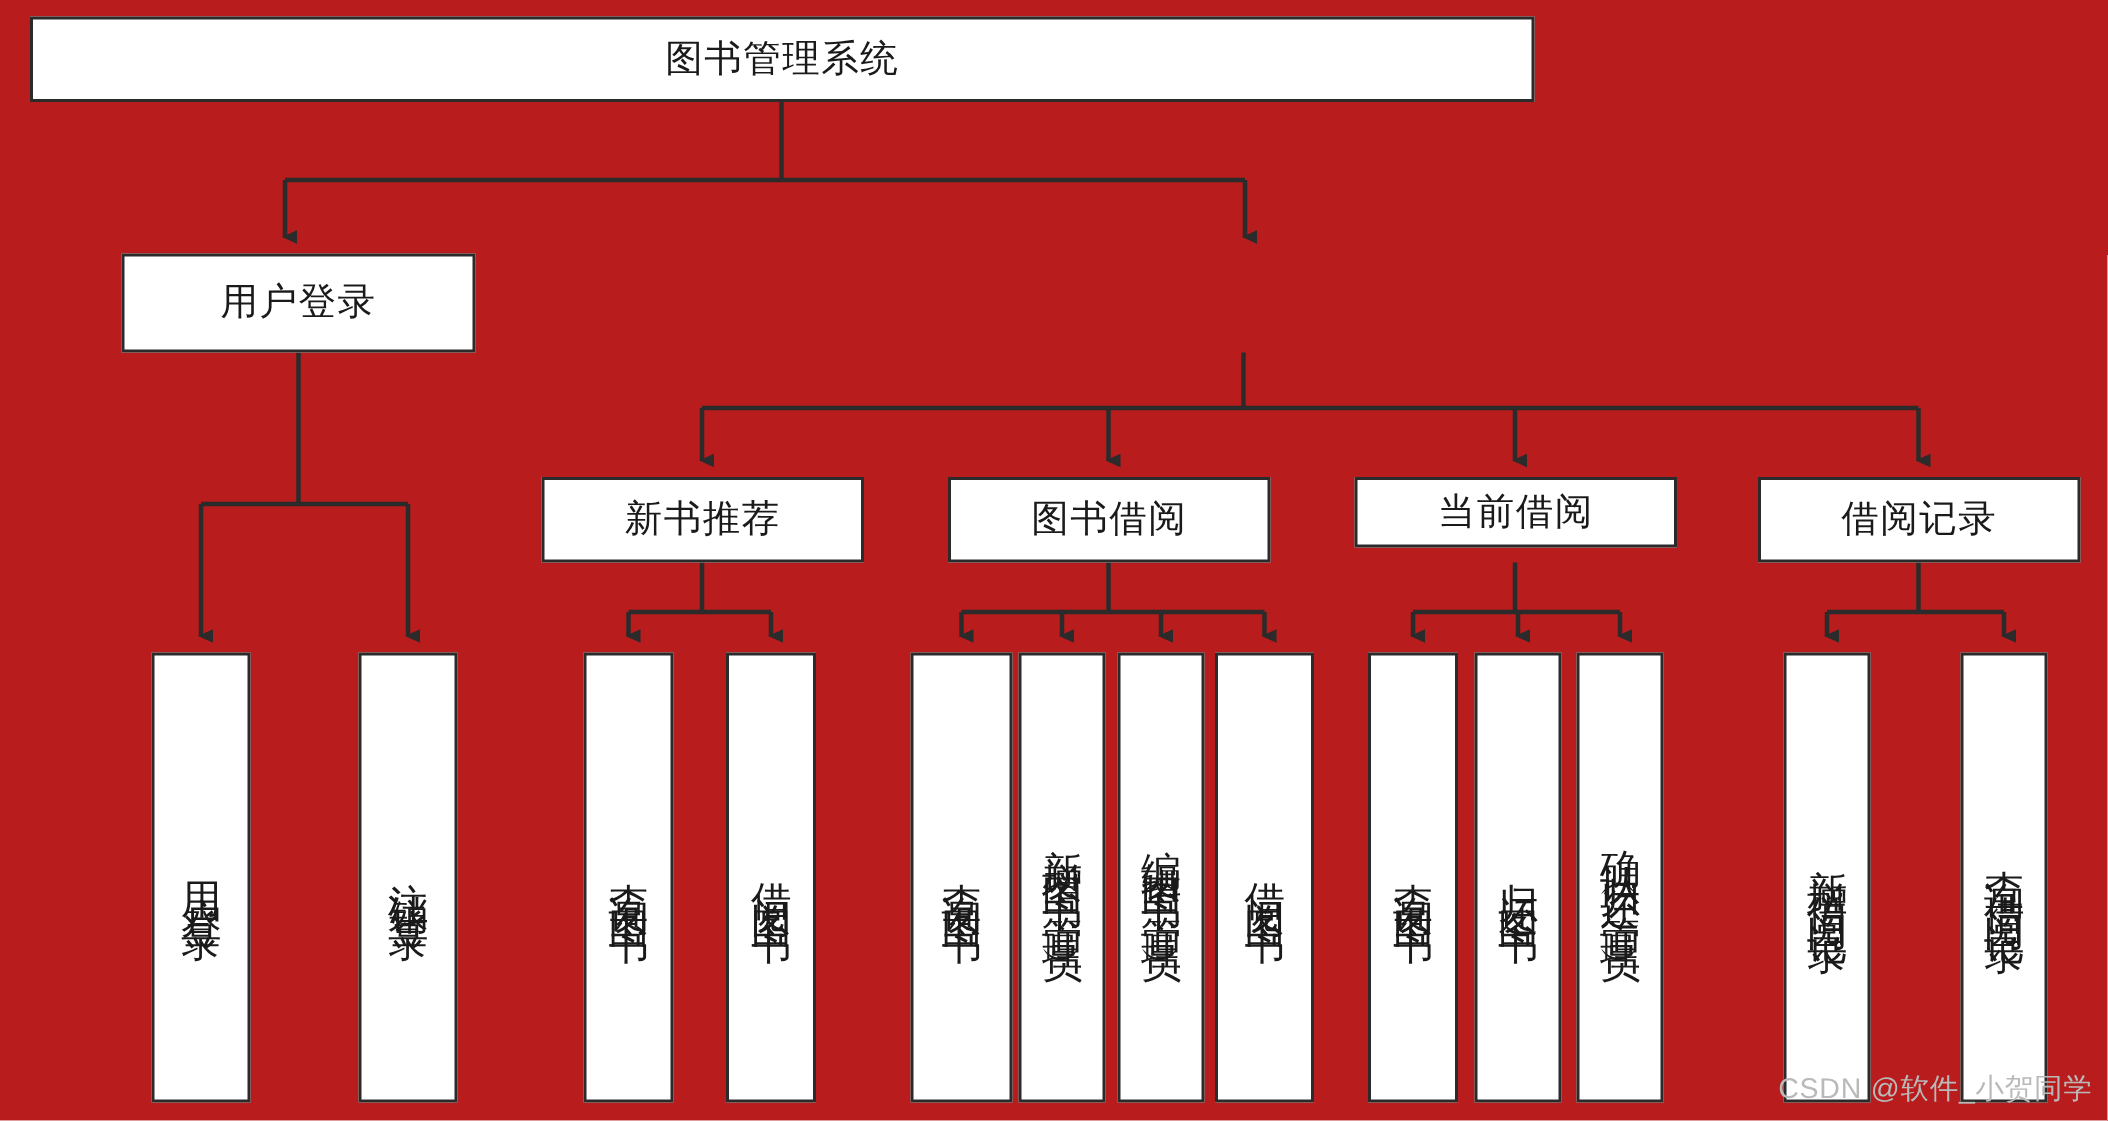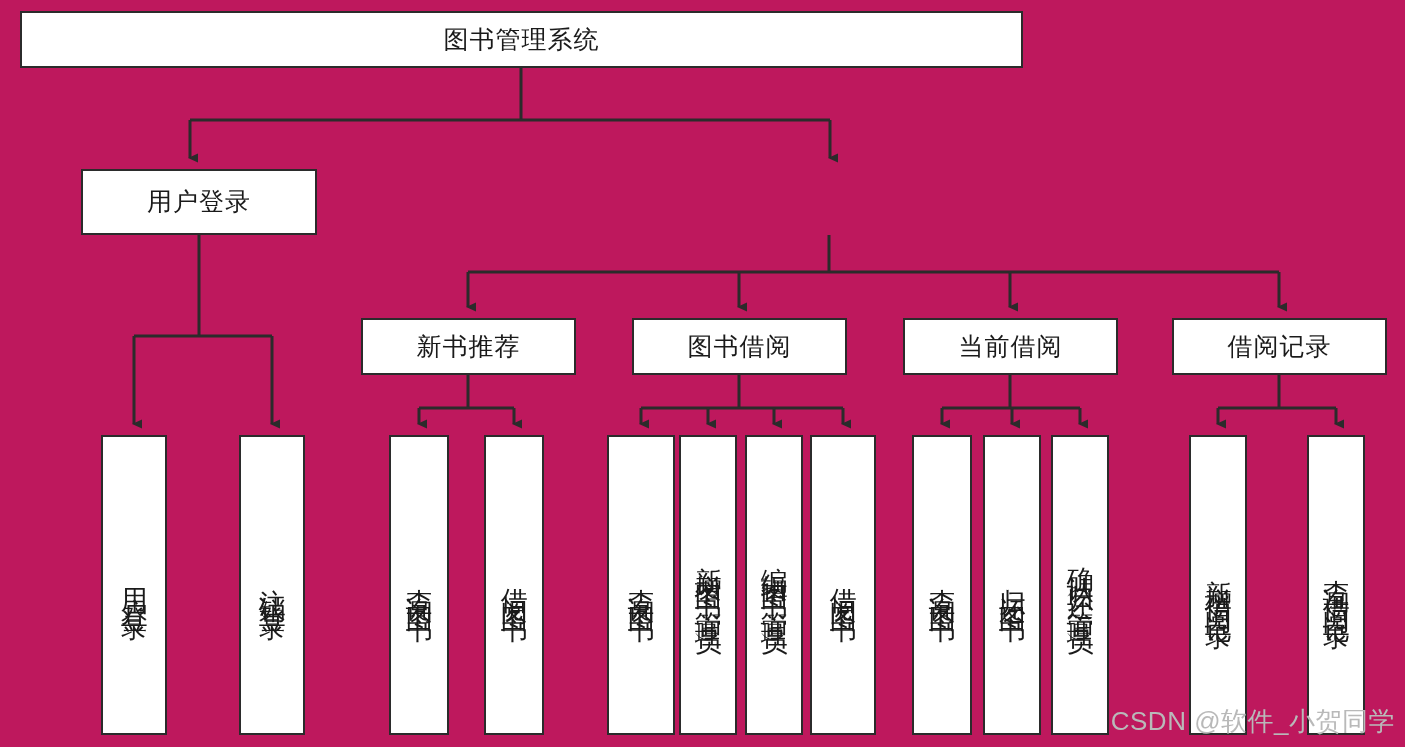--- a/index.html
+++ b/index.html
@@ -7,21 +7,21 @@
     padding: 0;
     background: #ffffff;
   }
   body {
     font-family: "Liberation Sans", "DejaVu Sans", sans-serif;
   }
   #diagram-root {
     position: relative;
     width: 1405px;
     height: 747px;
-    background: #be185d;
+    background: #b91c1c;
     overflow: hidden;
   }
   svg.connectors {
     position: absolute;
     left: 0;
     top: 0;
     width: 1405px;
     height: 747px;
     pointer-events: none;
   }
@@ -55,21 +55,21 @@
   .node-v .vtext {
     writing-mode: vertical-rl;
     text-orientation: upright;
     display: block;
     white-space: nowrap;
   }
   .watermark {
     position: absolute;
     right: 10px;
     bottom: 8px;
-    font-size: 26px;
+    font-size: 19px;
     color: #b9b9b9;
     white-space: nowrap;
     letter-spacing: 0.5px;
   }
 </style>
 </head>
 <body>
 
 <div id="diagram-root">
 
@@ -134,21 +134,21 @@
       <path d="M 1336 408 L 1336 424" marker-end="url(#arrowhead)"></path>
     </g>
   </svg>
 
   <div class="node node-h node-root" style="left: 20px; top: 11px; width: 1003px; height: 57px;">图书管理系统</div>
 
   <div class="node node-h" style="left: 81px; top: 169px; width: 236px; height: 66px;">用户登录</div>
 
   <div class="node node-h" style="left: 632px; top: 318px; width: 215px; height: 57px;">图书借阅</div>
   <div class="node node-h" style="left: 361px; top: 318px; width: 215px; height: 57px;">新书推荐</div>
-  <div class="node node-h" style="left: 903px; top: 318px; width: 215px; height: 57px;">当前借阅</div>
+  <div class="node node-h" style="left: 903px; top: 318px; width: 215px; height: 47px;">当前借阅</div>
   <div class="node node-h" style="left: 1172px; top: 318px; width: 215px; height: 57px;">借阅记录</div>
 
   <div class="node node-v" style="left: 101px; top: 435px; width: 66px; height: 300px;">
       <span class="vtext">用户登录</span>
     </div>
   <div class="node node-v" style="left: 239px; top: 435px; width: 66px; height: 300px;">
       <span class="vtext">注销登录</span>
     </div>
   <div class="node node-v" style="left: 389px; top: 435px; width: 60px; height: 300px;">
       <span class="vtext">查询图书</span>

